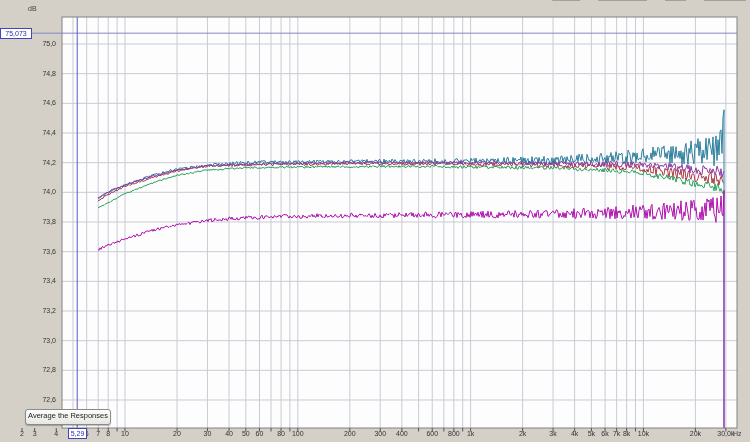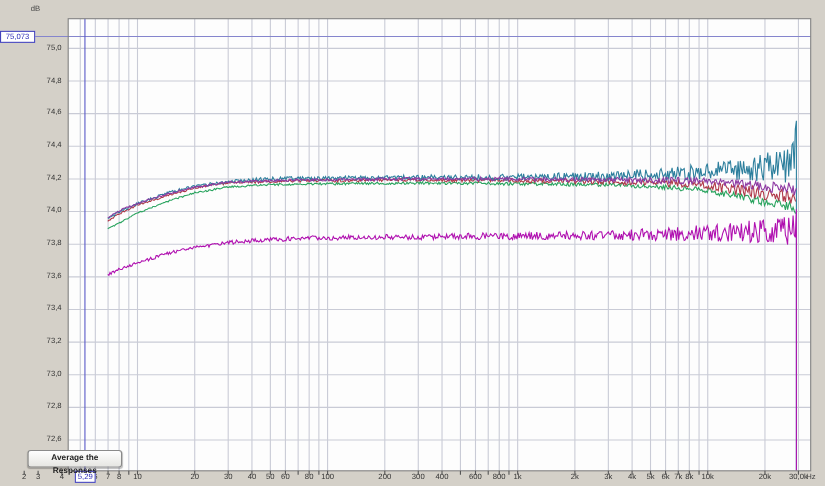--- a/index.html
+++ b/index.html
@@ -9,21 +9,21 @@
   .lbl{position:absolute;font-size:7px;line-height:8px;color:#333;}
   .ylbl{width:56px;text-align:right;}
   .xlbl{width:30px;text-align:center;}
   .unit{position:absolute;font-size:7px;color:#444;}
   .cursor-box{position:absolute;border:1px solid #4343bd;background:#ffffff;
               color:#2a2ab5;font-size:7px;line-height:9px;text-align:center;z-index:5;}
   .btn{position:absolute;left:25px;top:409px;width:84px;height:14px;
        border:1px solid #8a8a8a;border-radius:3px;
        background:linear-gradient(#fefefe,#e6e6e2);
        font-size:7.5px;color:#222;text-align:center;line-height:12px;
-       box-shadow:0 1px 1px rgba(0,0,0,.25);z-index:6;cursor:pointer;font-weight:bold;}
+       box-shadow:0 1px 1px rgba(0,0,0,.25);z-index:6;cursor:pointer;}
   .clip-head{position:absolute;right:4px;top:-4px;height:9px;overflow:hidden;
              font-size:7px;color:#777;white-space:nowrap;}
   .clip-head span{margin-left:16px;}
 </style>
 </head>
 <body>
 
 <div class="screen">
 
   <svg id="plot" width="750" height="442">

